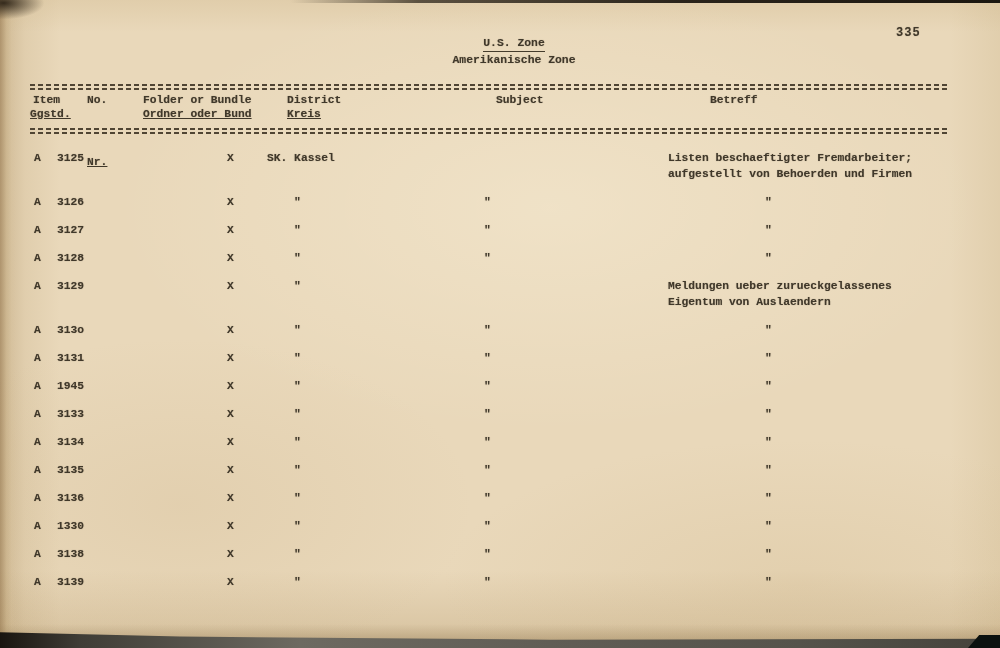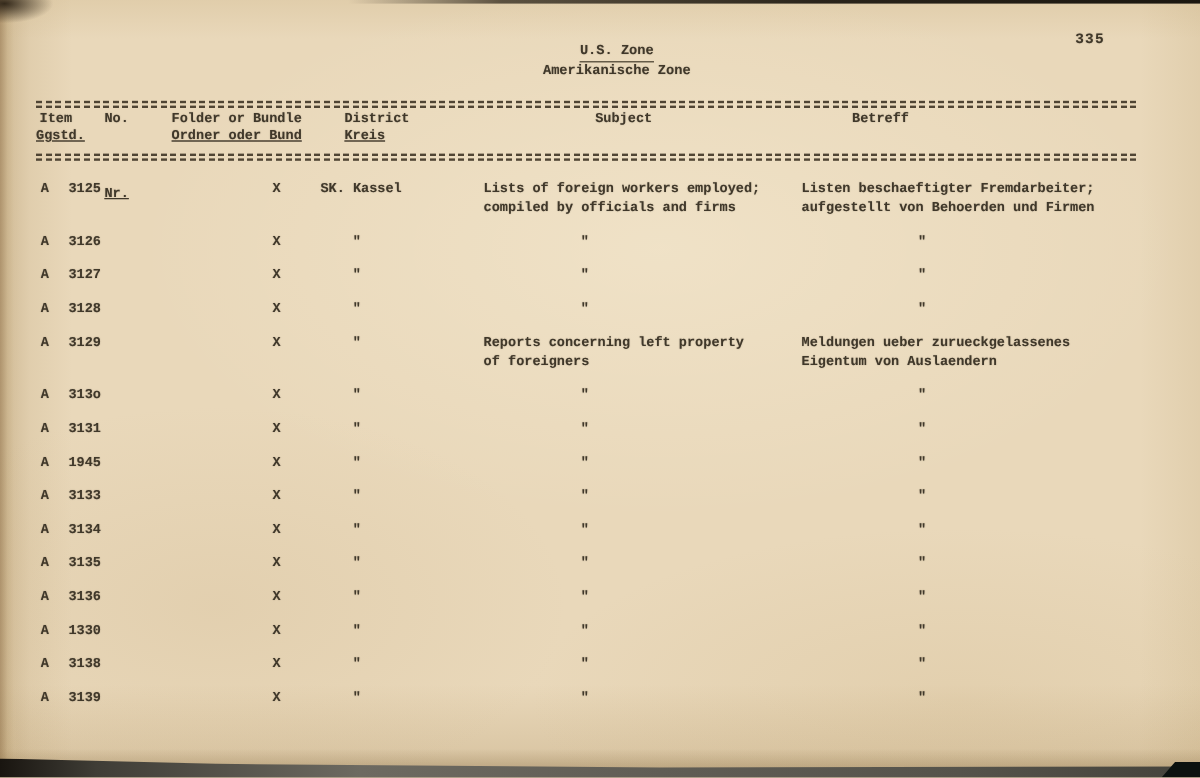--- a/index.html
+++ b/index.html
@@ -93,22 +93,20 @@
   <span class="colhead txt hl2 hx-kreis">Kreis</span>
 
   <div class="rule rule-bottom"></div>
 
   <div class="rows">
       <div class="row" style="height: 32px;">
       <span class="cell txt c-item">A</span>
       <span class="cell txt c-no">3125</span>
       <span class="cell txt c-x">X</span>
       <span class="cell txt c-district">SK. Kassel</span>
-      <span class="cell txt c-subject">Lists of foreign workers employed;
-compiled by officials and firms</span>
       <span class="cell txt c-betreff">Listen beschaeftigter Fremdarbeiter;
 aufgestellt von Behoerden und Firmen</span>
     </div>
       <div class="row" style="height: 16px;">
       <span class="cell txt c-item">A</span>
       <span class="cell txt c-no">3126</span>
       <span class="cell txt c-x">X</span>
       <span class="cell txt c-district ditto">"</span>
       <span class="cell txt c-subject ditto">"</span>
       <span class="cell txt c-betreff ditto">"</span>
@@ -127,22 +125,20 @@
       <span class="cell txt c-x">X</span>
       <span class="cell txt c-district ditto">"</span>
       <span class="cell txt c-subject ditto">"</span>
       <span class="cell txt c-betreff ditto">"</span>
     </div>
       <div class="row" style="height: 32px;">
       <span class="cell txt c-item">A</span>
       <span class="cell txt c-no">3129</span>
       <span class="cell txt c-x">X</span>
       <span class="cell txt c-district ditto">"</span>
-      <span class="cell txt c-subject">Reports concerning left property
-of foreigners</span>
       <span class="cell txt c-betreff">Meldungen ueber zurueckgelassenes
 Eigentum von Auslaendern</span>
     </div>
       <div class="row" style="height: 16px;">
       <span class="cell txt c-item">A</span>
       <span class="cell txt c-no">313o</span>
       <span class="cell txt c-x">X</span>
       <span class="cell txt c-district ditto">"</span>
       <span class="cell txt c-subject ditto">"</span>
       <span class="cell txt c-betreff ditto">"</span>

